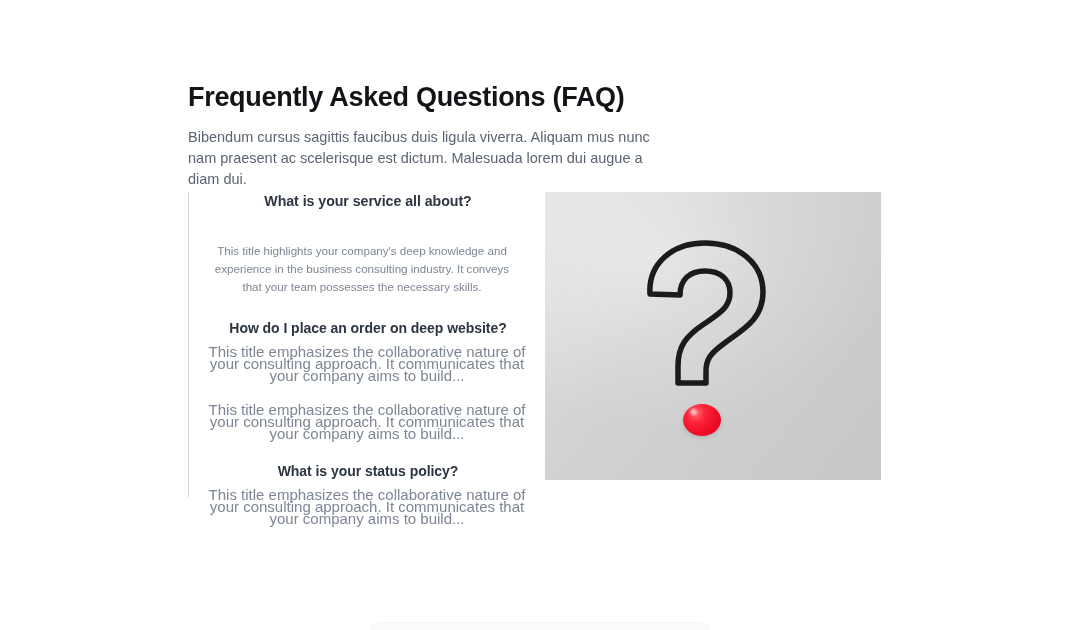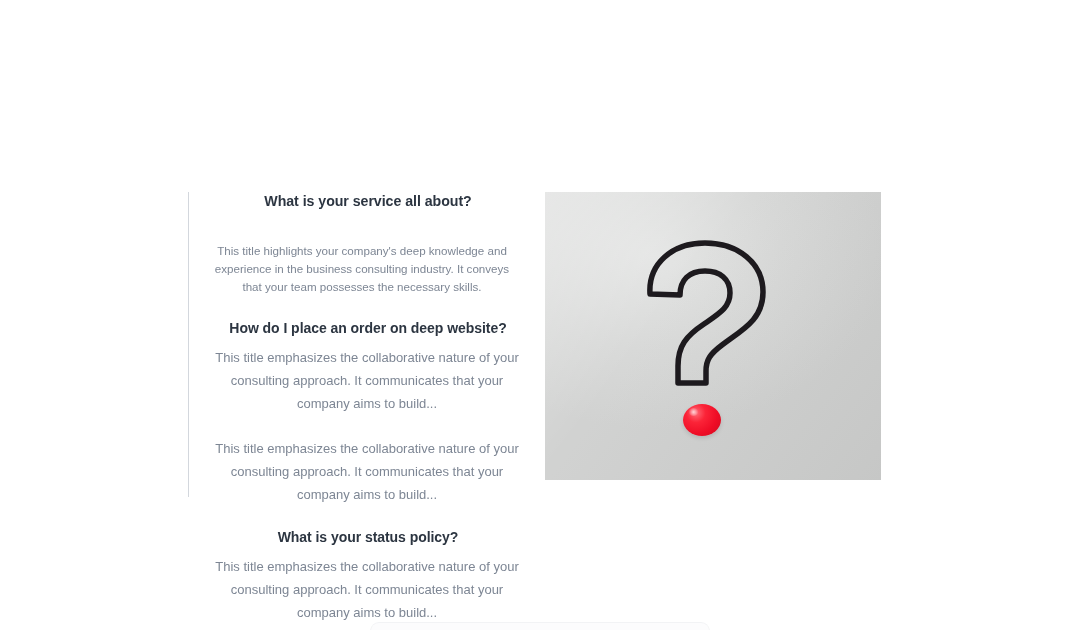--- a/index.html
+++ b/index.html
@@ -79,22 +79,22 @@
     font-size: 14px;
     line-height: 18px;
     font-weight: 700;
     color: #2c3541;
     letter-spacing: -0.05px;
     white-space: nowrap;
   }
 
   .faq-answer {
     margin-top: 9px;
-    font-size: 13px;
-    line-height: 23px;
+    font-size: 15px;
+    line-height: 12px;
     color: #7d8694;
     font-weight: 400;
     max-width: 318px;
   }
 
   .faq-item.first .faq-question { font-size: 14.2px; }
   .faq-item.first .faq-answer {
     font-size: 11.6px;
     line-height: 18.2px;
     max-width: 308px;
@@ -171,20 +171,24 @@
     border-left: 1px solid #f4f5f6;
     border-right: 1px solid #f4f5f6;
     border-radius: 9px 9px 0 0;
   }
 </style>
 </head>
 <body>
 
 <div class="page">
 
+  <div class="faq-header">
+    <div class="faq-title">Frequently Asked Questions (FAQ)</div>
+    <div class="faq-subtitle">Bibendum cursus sagittis faucibus duis ligula viverra. Aliquam mus nunc nam praesent ac scelerisque est dictum. Malesuada lorem dui augue a diam dui.</div>
+  </div>
 
   <div class="faq-body">
 
     <div class="faq-list">
 
       <div class="faq-item first">
         <div class="faq-question">What is your service all about?</div>
         <div class="faq-answer">This title highlights your company's deep knowledge and experience in the business consulting industry. It conveys that your team possesses the necessary skills.</div>
       </div>
 

